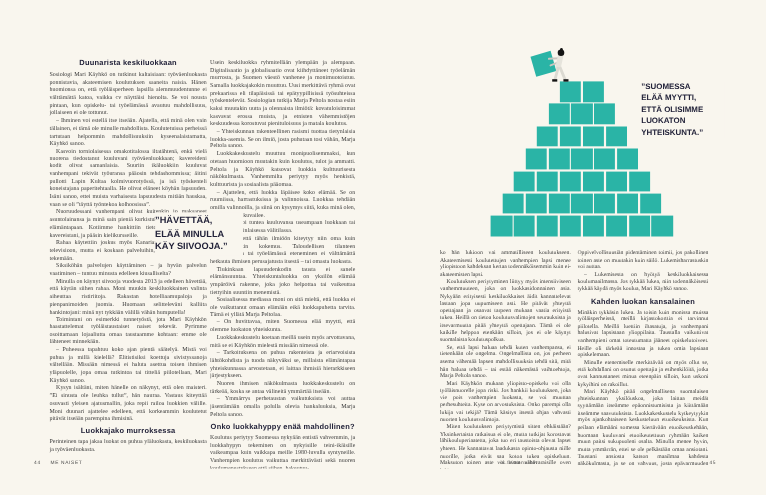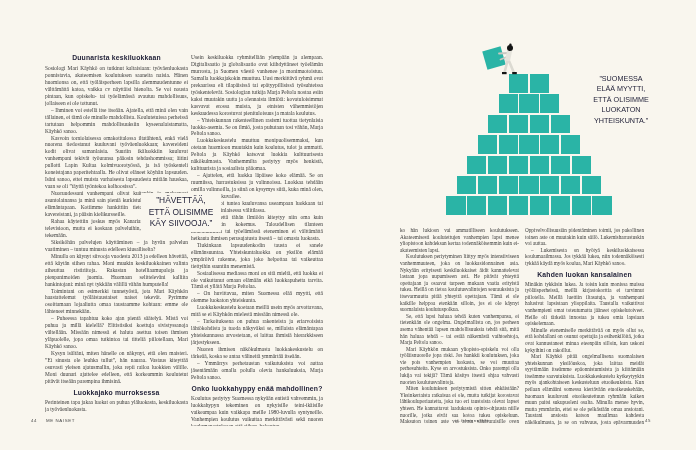--- a/index.html
+++ b/index.html
@@ -17,22 +17,22 @@
   .col-c{left:400px;top:227px;width:119px;height:199px;}
   .col-d{left:525px;top:227px;width:119px;height:199px;}
   .col-c p,.col-d p{font-size:5.2px;line-height:6.6px;}
   .col-heading{
     margin:0 0 3px;font-family:"Liberation Sans",sans-serif;font-weight:bold;
     font-size:6.8px;line-height:8px;text-align:center;color:var(--quote,#23233a);
     letter-spacing:.2px;
   }
   .subheading{margin:4px 0 2px;}
   .pullquote{
-    position:absolute;font-family:"Liberation Sans",sans-serif;font-weight:normal;
-    color:var(--quote,#23233a);text-align:center;white-space:pre-line;
+    position:absolute;font-family:"Liberation Sans",sans-serif;font-weight:bold;
+    color:var(--quote,#23233a);white-space:pre-line;
     background:var(--paper,#f9f6ee);
   }
   .pq-left{left:141px;top:193px;width:80px;font-size:8.4px;line-height:11.6px;padding:2px 0;}
   .pq-right{left:583px;top:74px;width:76px;font-size:7.2px;line-height:10.4px;}
   .pyramid{
     position:absolute;left:445px;top:74px;width:168px;
     display:flex;flex-direction:column;align-items:center;row-gap:1.9px;
   }
   .pyr-row{display:flex;column-gap:1.7px;justify-content:center;}
   .pyr-block{width:19.2px;height:18.5px;background:var(--teal,#2ab4a6);}
@@ -88,21 +88,21 @@
           <p>Nuoren ihmisen näkökulmasta luokkakeskustelu on tärkeää, koska se antaa välineitä ymmärtää itseään.</p>
           <p>– Ymmärrys perhetaustan vaikutuksista voi auttaa jäsentämään omalla polulla olevia hankaluuksia, Marja Peltola sanoo.</p>
         </div>
       <h2 class="col-heading subheading" data-bind="left_page.column2.subheading">Onko luokkahyppy enää mahdollinen?</h2>
       <div data-bind-list="left_page.column2.paragraphs2">
           <p>Koulutus periytyy Suomessa nykyään entistä vahvemmin, ja luokkahypyn tekeminen on nykyisille teini-ikäisille vaikeampaa kuin vaikkapa meille 1980-luvulla syntyneille. Vanhempien koulutus vaikuttaa merkittävästi sekä nuoren koulumenestykseen että siihen, hakeutuu-</p>
         </div>
     </div>
 
     <div class="pullquote pq-left" data-bind="left_page.pullquote">”HÄVETTÄÄ,
-ETTÄ OLISIMME
+ELÄÄ MINULLA
 KÄY SIIVOOJA.”</div>
   </section>
 
   <section>
     <div class="pyramid">
         <div class="pyr-row">
           <div class="pyr-block"></div>
           <div class="pyr-block"></div>
         </div>
         <div class="pyr-row">

